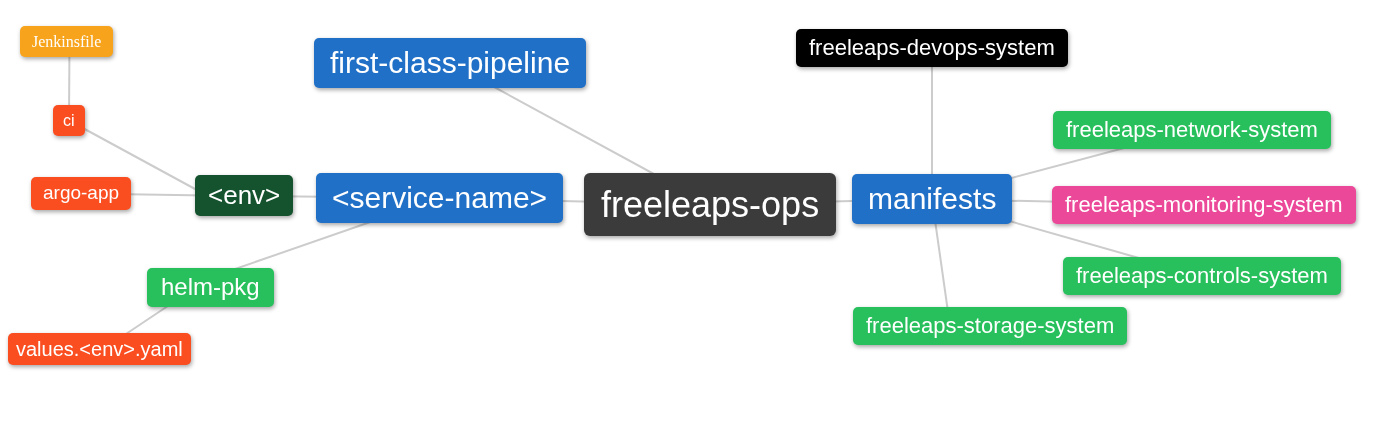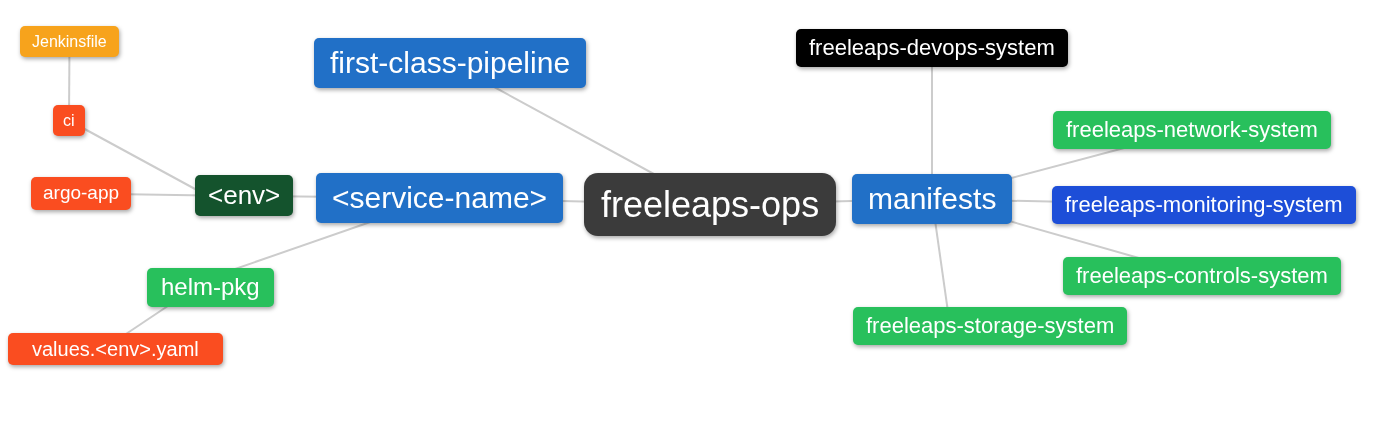--- a/index.html
+++ b/index.html
@@ -26,29 +26,29 @@
     position: absolute;
     color: #ffffff;
     white-space: nowrap;
     border-radius: 5px;
     line-height: 1.2;
     box-shadow: 1px 2px 4px rgba(0,0,0,0.35);
     cursor: default;
     box-sizing: border-box;
   }
   
-  .tier-root { font-size: 36px; padding: 10px 17px; border-radius: 14px; }
+  .tier-root { font-size: 36px; padding: 10px 17px; border-radius: 6px; }
   .tier-2    { font-size: 30px; padding: 7px 16px; }
   .tier-3a   { font-size: 26px; padding: 5px 13px; }
   .tier-3b   { font-size: 24px; padding: 5px 14px; }
   .tier-3c   { font-size: 22px; padding: 6px 13px; }
   .tier-4a   { font-size: 19px; padding: 5px 12px; }
-  .tier-4b   { font-size: 20px; padding: 4px 24px; }
+  .tier-4b   { font-size: 20px; padding: 4px 8px; }
   .tier-4c   { font-size: 16px; padding: 6px 10px; }
-  .tier-5    { font-size: 16px; padding: 6px 12px; }
+  .tier-5    { font-size: 16px; padding: 6px 12px; font-family: Liberation Serif, serif; }
 </style>
 </head>
 <body>
 
 <div class="canvas">
   <svg class="edges" xmlns="http://www.w3.org/2000/svg" width="1390" height="421">
       <line x1="710" y1="204.5" x2="450" y2="63" stroke="#cccccc"></line>
       <line x1="710" y1="204.5" x2="439.5" y2="198" stroke="#cccccc"></line>
       <line x1="710" y1="204.5" x2="932" y2="199" stroke="#cccccc"></line>
       <line x1="439.5" y1="198" x2="207" y2="195.5" stroke="#cccccc"></line>
@@ -69,16 +69,16 @@
   <div class="node tier-2" style="left: 852px; top: 174px; background: rgb(33, 112, 199);">manifests</div>
   <div class="node tier-2" style="left: 316px; top: 173px; background: rgb(33, 112, 199);">&lt;service-name&gt;</div>
   <div class="node tier-3a" style="left: 158px; top: 175px; background: #14532d; margin-left: 37px;">&lt;env&gt;</div>
   <div class="node tier-3b" style="left: 147px; top: 268px; background: rgb(40, 192, 92);">helm-pkg</div>
   <div class="node tier-4c" style="left: 53px; top: 105px; background: rgb(250, 77, 32);">ci</div>
   <div class="node tier-4a" style="left: 31px; top: 177px; background: rgb(250, 77, 32);">argo-app</div>
   <div class="node tier-5" style="left: 20px; top: 26px; background: rgb(247, 163, 28);">Jenkinsfile</div>
   <div class="node tier-4b" style="left: 8px; top: 333px; background: rgb(250, 77, 32);">values.&lt;env&gt;.yaml</div>
   <div class="node tier-3c" style="left: 796px; top: 29px; background: #000000;">freeleaps-devops-system</div>
   <div class="node tier-3c" style="left: 1053px; top: 111px; background: rgb(40, 192, 92); text-align: center;">freeleaps-network-system</div>
-  <div class="node tier-3c" style="left: 1052px; top: 186px; background: #1d4ed8;">freeleaps-monitoring-system</div>
+  <div class="node tier-3c" style="left: 1052px; top: 186px; background: #ec4899;">freeleaps-monitoring-system</div>
   <div class="node tier-3c" style="left: 1063px; top: 257px; background: rgb(40, 192, 92);">freeleaps-controls-system</div>
   <div class="node tier-3c" style="left: 813px; top: 307px; background: rgb(40, 192, 92); margin-left: 40px;">freeleaps-storage-system</div>
 </div>
 
 </body></html>

